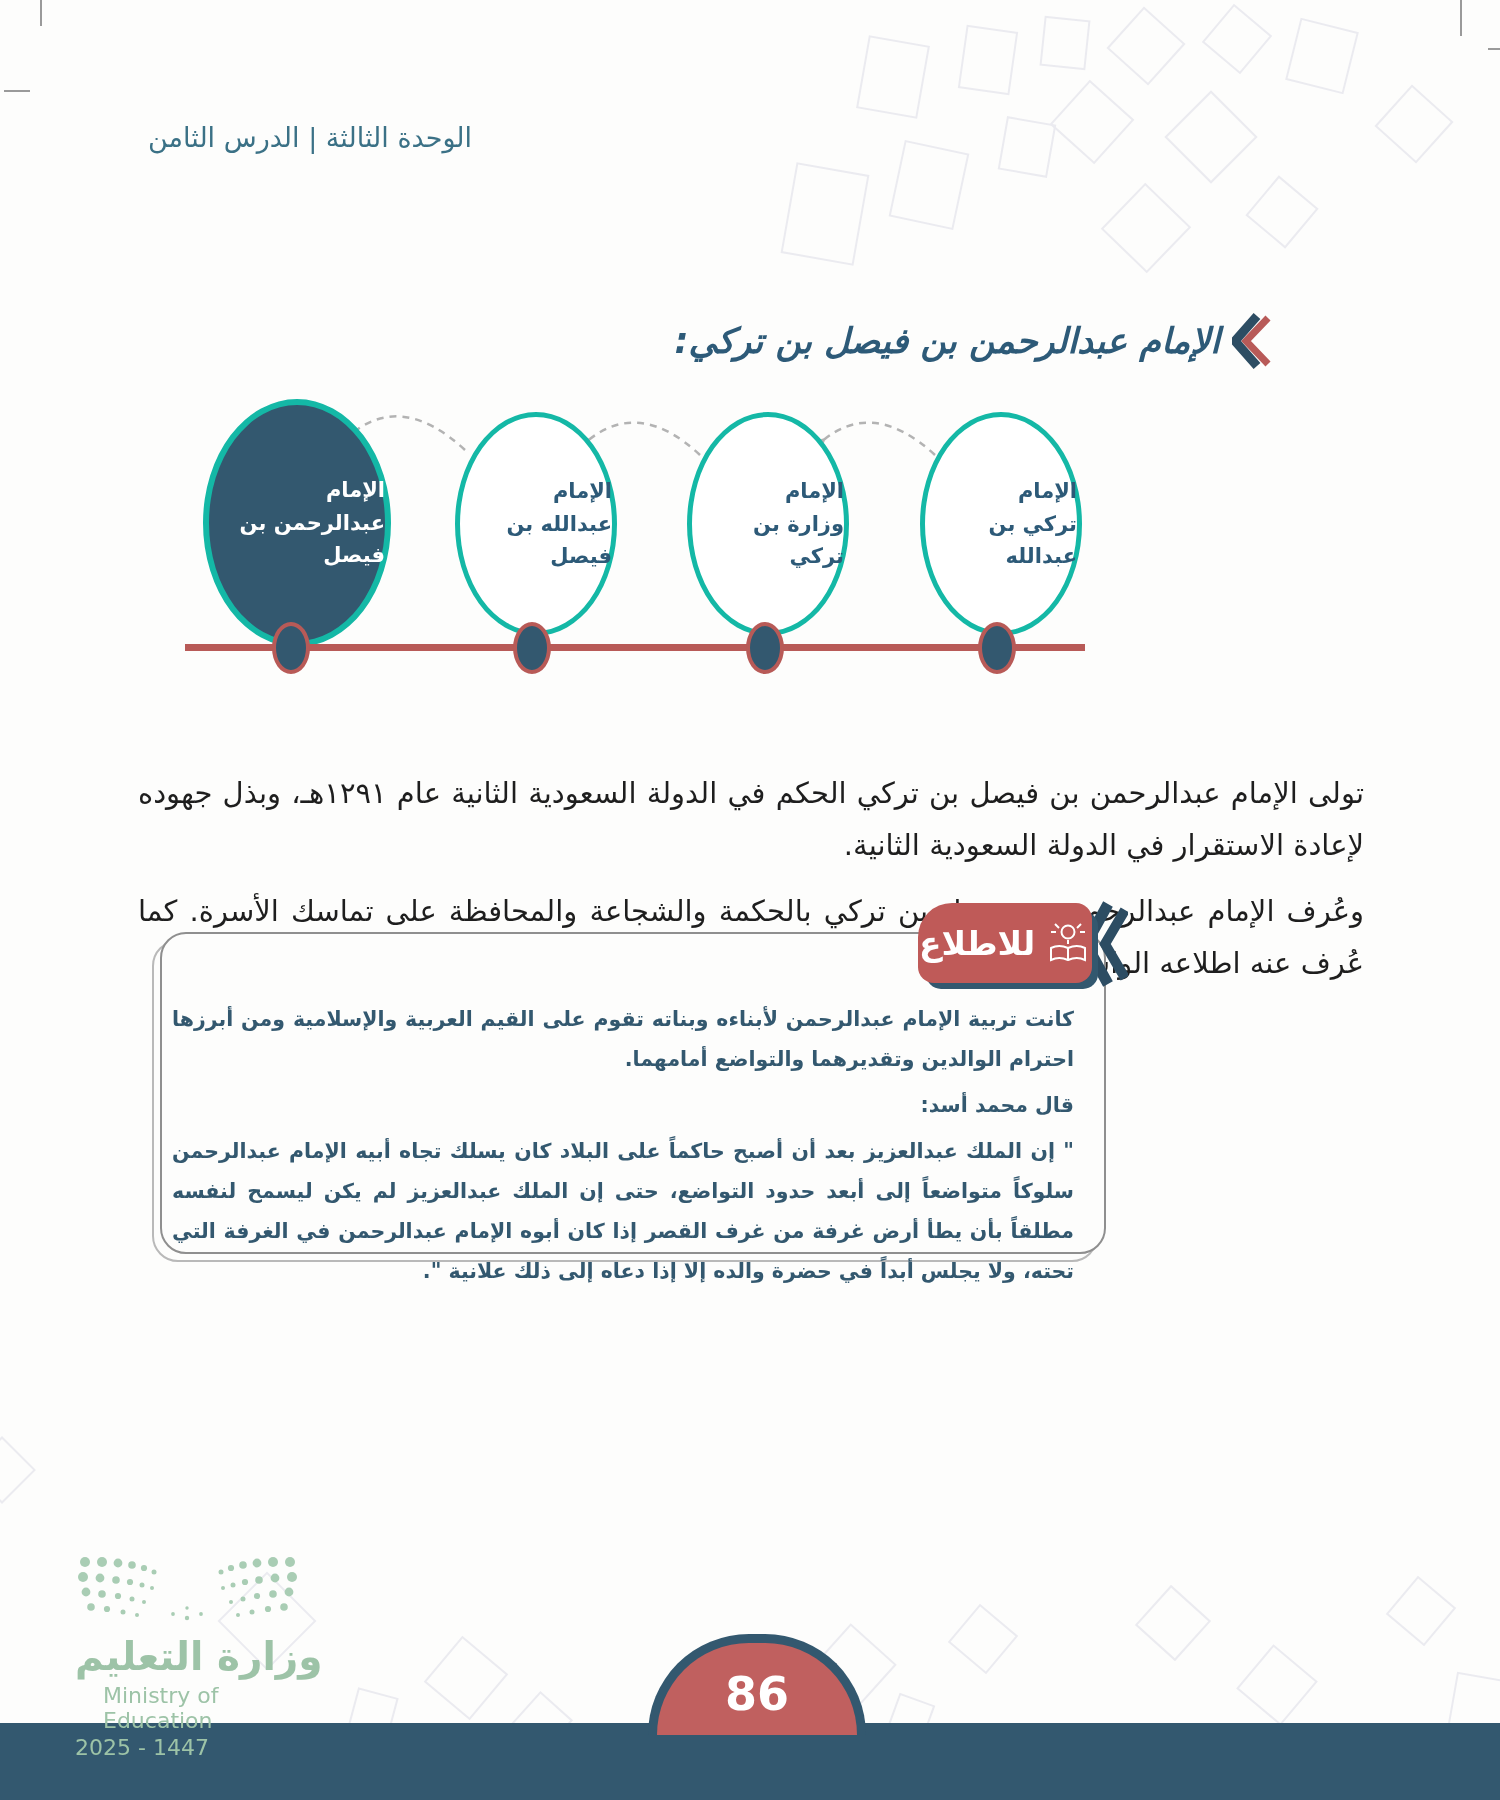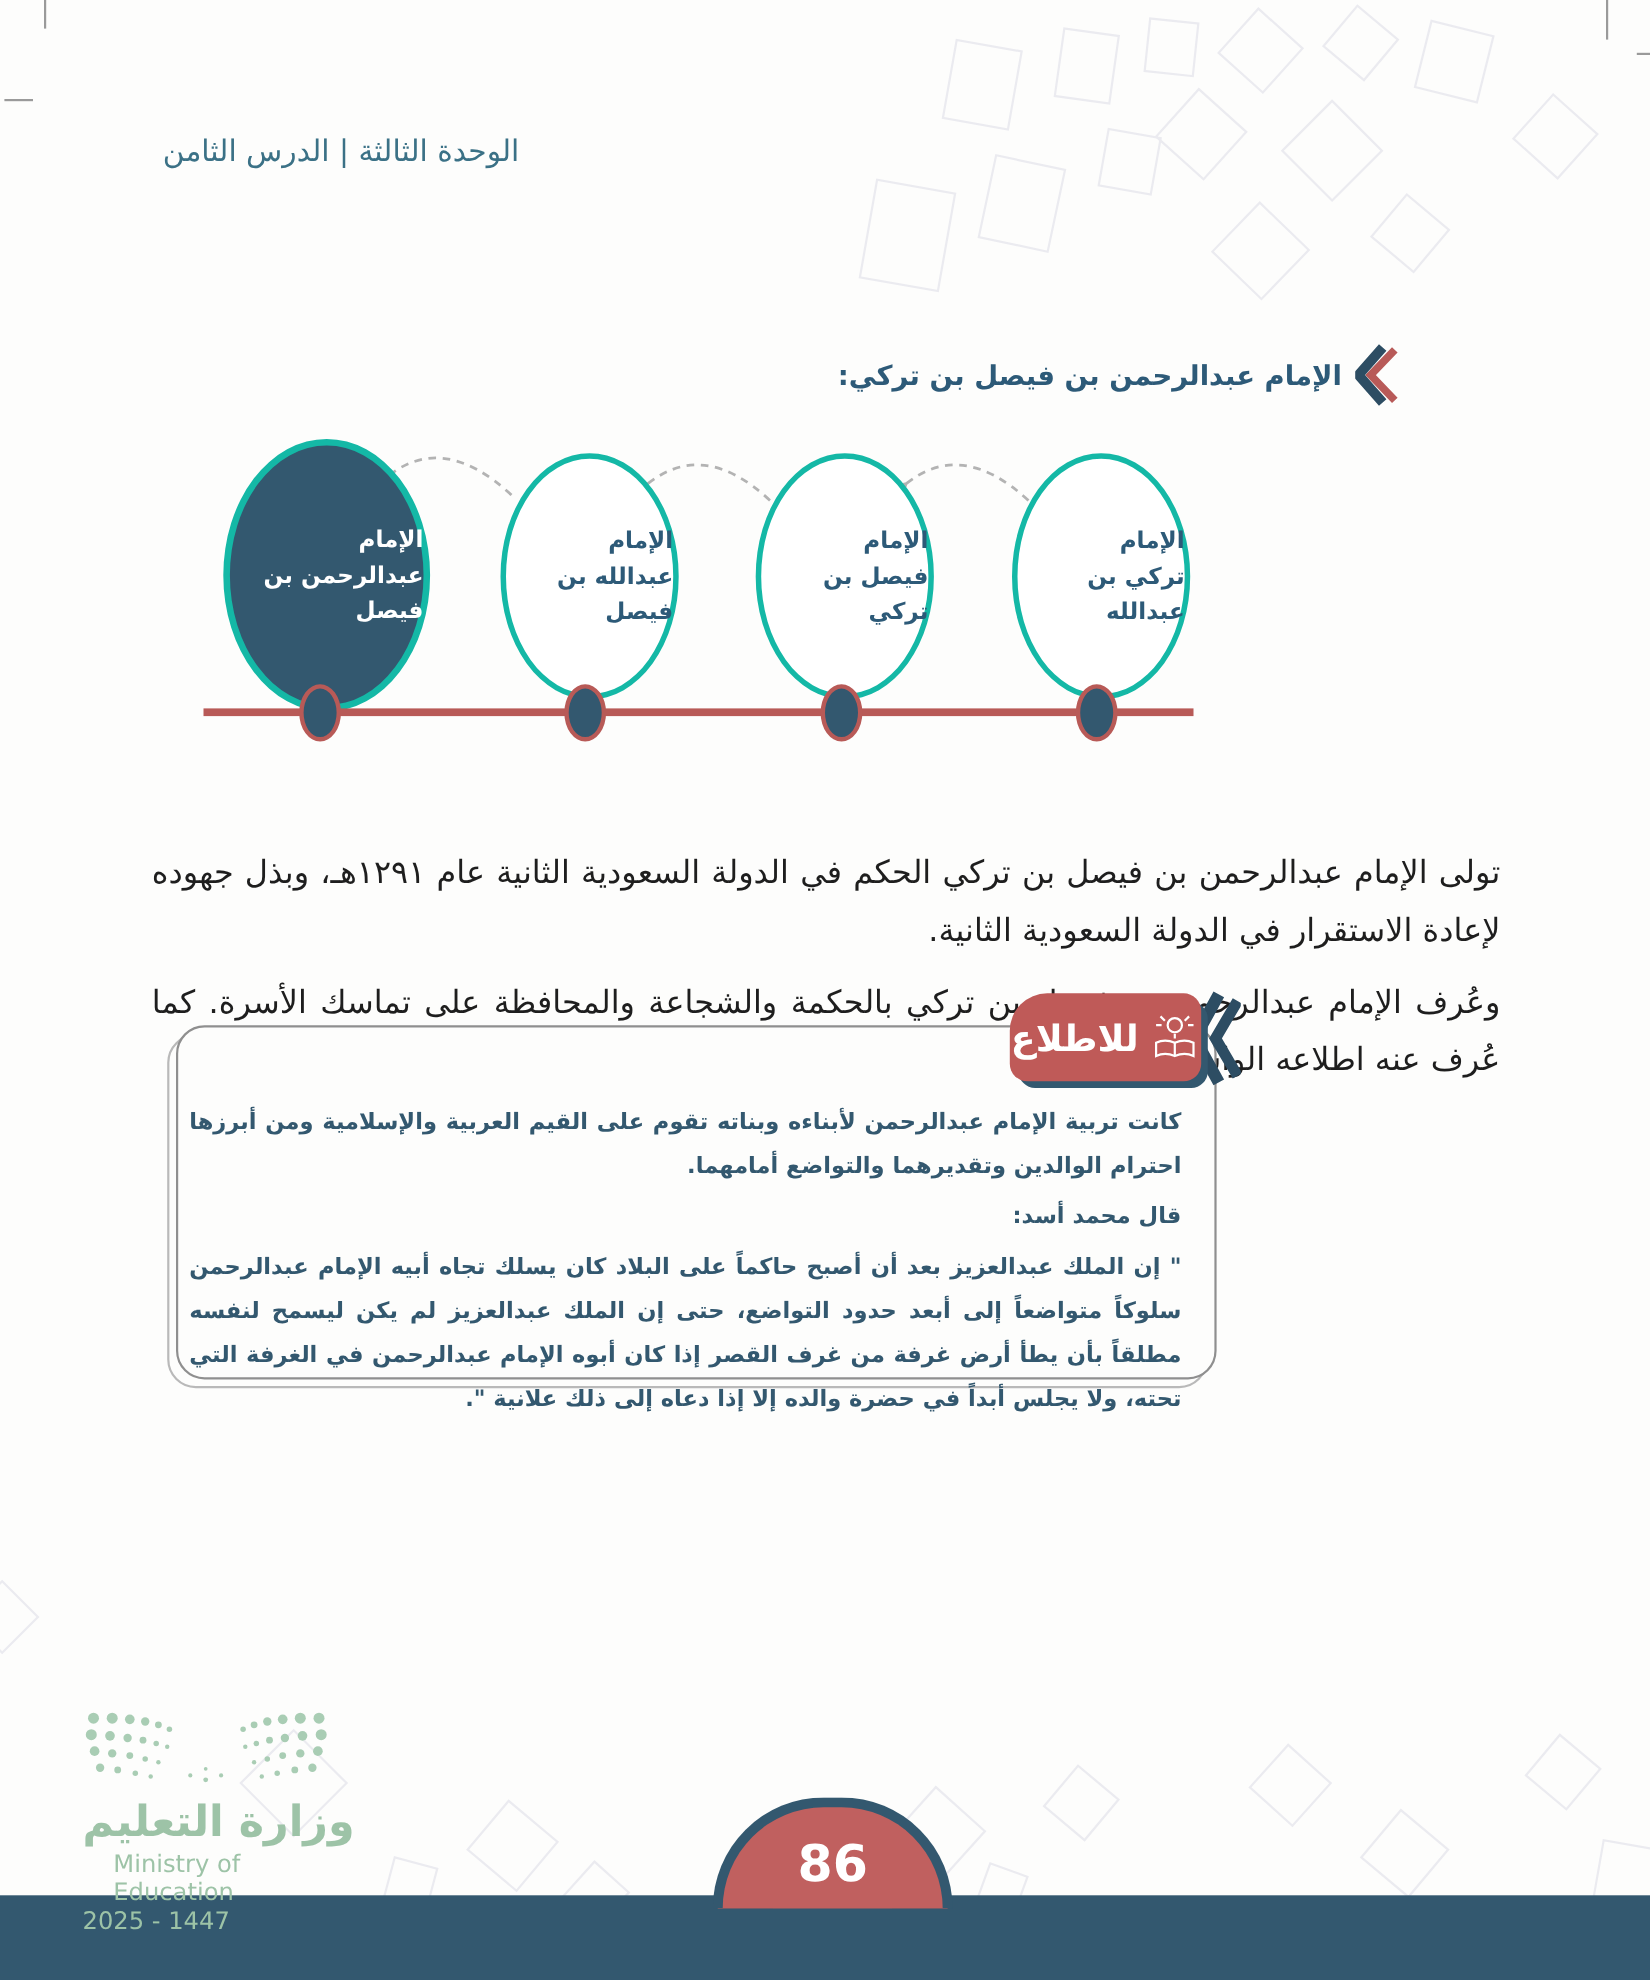--- a/index.html
+++ b/index.html
@@ -12,21 +12,21 @@
   
   .mark{position:absolute;background:#9a9a9a;}
 
   
   .breadcrumb{position:absolute;left:148px;top:122px;direction:rtl;
               font-size:27px;color:#3b7186;letter-spacing:0;}
 
   
   .title-row{position:absolute;right:226px;top:312px;display:flex;align-items:center;
              gap:12px;direction:rtl;}
-  .title-text{font-size:25px;font-weight:bold;color:#2d5a78;}
+  .title-text{font-size:35px;font-weight:bold;color:#2d5a78;font-style:italic;}
 
   
   .tl-line{position:absolute;left:185px;top:644px;width:900px;height:7px;background:#b85a57;z-index:3;}
   .tl-circle{position:absolute;border-radius:50%;border:5px solid #14b8a6;background:#fff;
              display:flex;flex-direction:column;align-items:flex-start;justify-content:center;
              text-align:center;direction:rtl;color:#2d5a78;font-weight:bold;font-size:21px;
              line-height:1.55;z-index:2;}
   .tl-circle.filled{background:#33586f;color:#fff;border-width:6px;}
   .c1{left:920px;top:412px;width:152px;height:214px;}
   .c2{left:687px;top:412px;width:152px;height:214px;}
@@ -131,21 +131,21 @@
     <path d="M 465 65 Q 400 5 348 52" fill="none" stroke="#b3b3b3" stroke-width="2.5" stroke-dasharray="7 6" marker-end="url(#ah)"></path>
   </svg>
 
   <div class="tl-circle c1">
     <span>الإمام</span>
     <span>تركي بن</span>
     <span>عبدالله</span>
   </div>
   <div class="tl-circle c2">
     <span>الإمام</span>
-    <span>فيصل بن</span>
+    <span>وزارة بن</span>
     <span>تركي</span>
   </div>
   <div class="tl-circle c3">
     <span>الإمام</span>
     <span>عبدالله بن</span>
     <span>فيصل</span>
   </div>
   <div class="tl-circle c4 filled">
     <span>الإمام</span>
     <span>عبدالرحمن بن</span>

